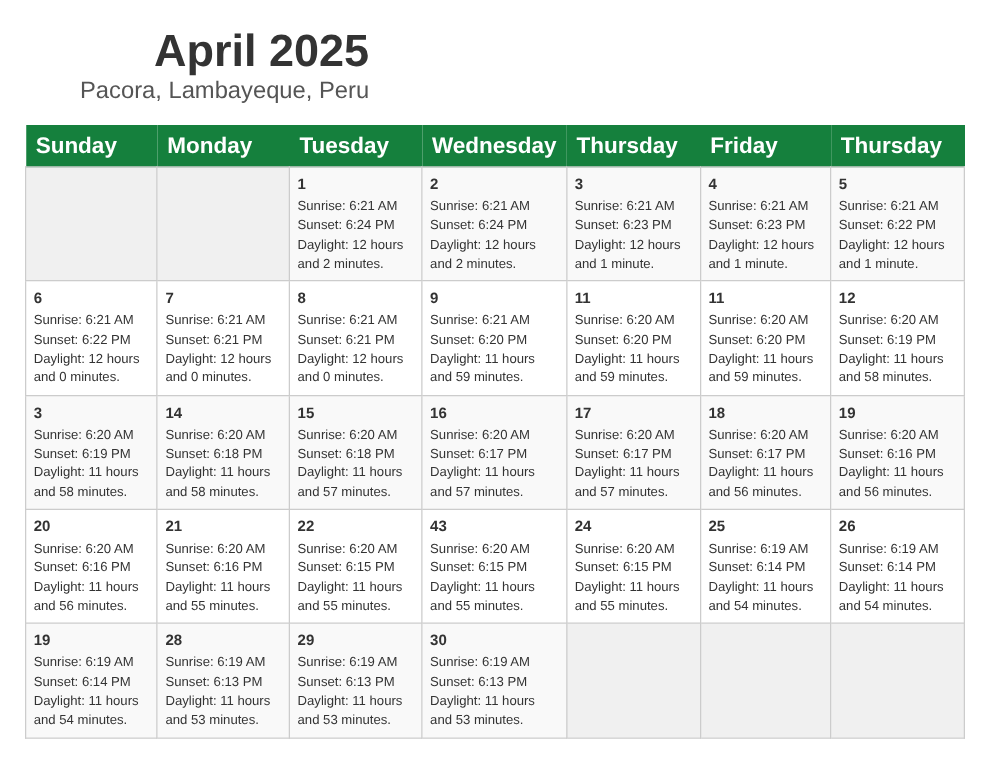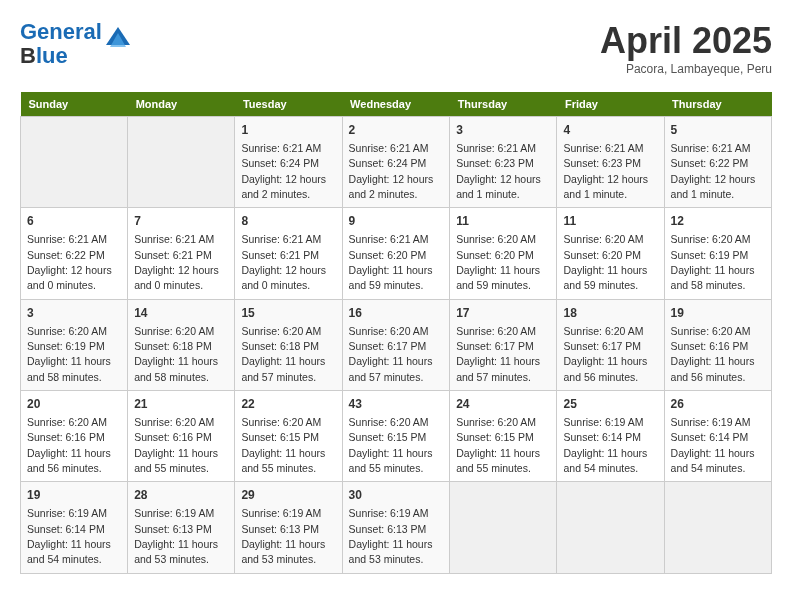--- a/index.html
+++ b/index.html
@@ -31,35 +31,35 @@
     }
     .title-area {
       text-align: right;
     }
     .cal-title {
       font-size: 36px;
       font-weight: bold;
       color: #333;
     }
     .cal-subtitle {
-      font-size: 12px;
+      font-size: 19px;
       color: #555;
       margin-left: 44px;
     }
     table {
       width: 100%;
       border-collapse: collapse;
       font-size: 11px;
     }
     thead tr th {
-      background-color: #4d7c0f;
+      background-color: #15803d;
       color: #fff;
       text-align: left;
       padding: 6px 8px;
-      font-size: 11px;
+      font-size: 18px;
       font-weight: bold;
     }
     tbody tr td {
       border: 1px solid #ccc;
       vertical-align: top;
       padding: 5px 6px;
       width: 108px;
       min-height: 70px;
       height: 80px;
       color: #333;
@@ -82,33 +82,20 @@
       color: #333;
     }
     td.empty {
       background-color: #f0f0f0 !important;
     }
   </style>
 </head>
 <body>
 
 <div class="header-area">
-  <div class="logo">
-    <div>
-      <div class="logo-text">
-        <span>General</span><br><span style="color:#333;">B</span><span style="color:#1a6bb5;">lue</span>
-      </div>
-    </div>
-    <div style="margin-left:2px; margin-top:-6px;">
-      <svg width="28" height="28" viewBox="0 0 28 28">
-        <polygon points="14,2 26,20 2,20" fill="#1a6bb5"></polygon>
-        <polygon points="14,8 22,22 6,22" fill="#4da6e8" opacity="0.7"></polygon>
-      </svg>
-    </div>
-  </div>
   <div class="title-area">
     <div class="cal-title">April 2025</div>
     <div class="cal-subtitle">Pacora, Lambayeque, Peru</div>
   </div>
 </div>
 
 <table>
   <thead>
     <tr>
     <th>Sunday</th>

